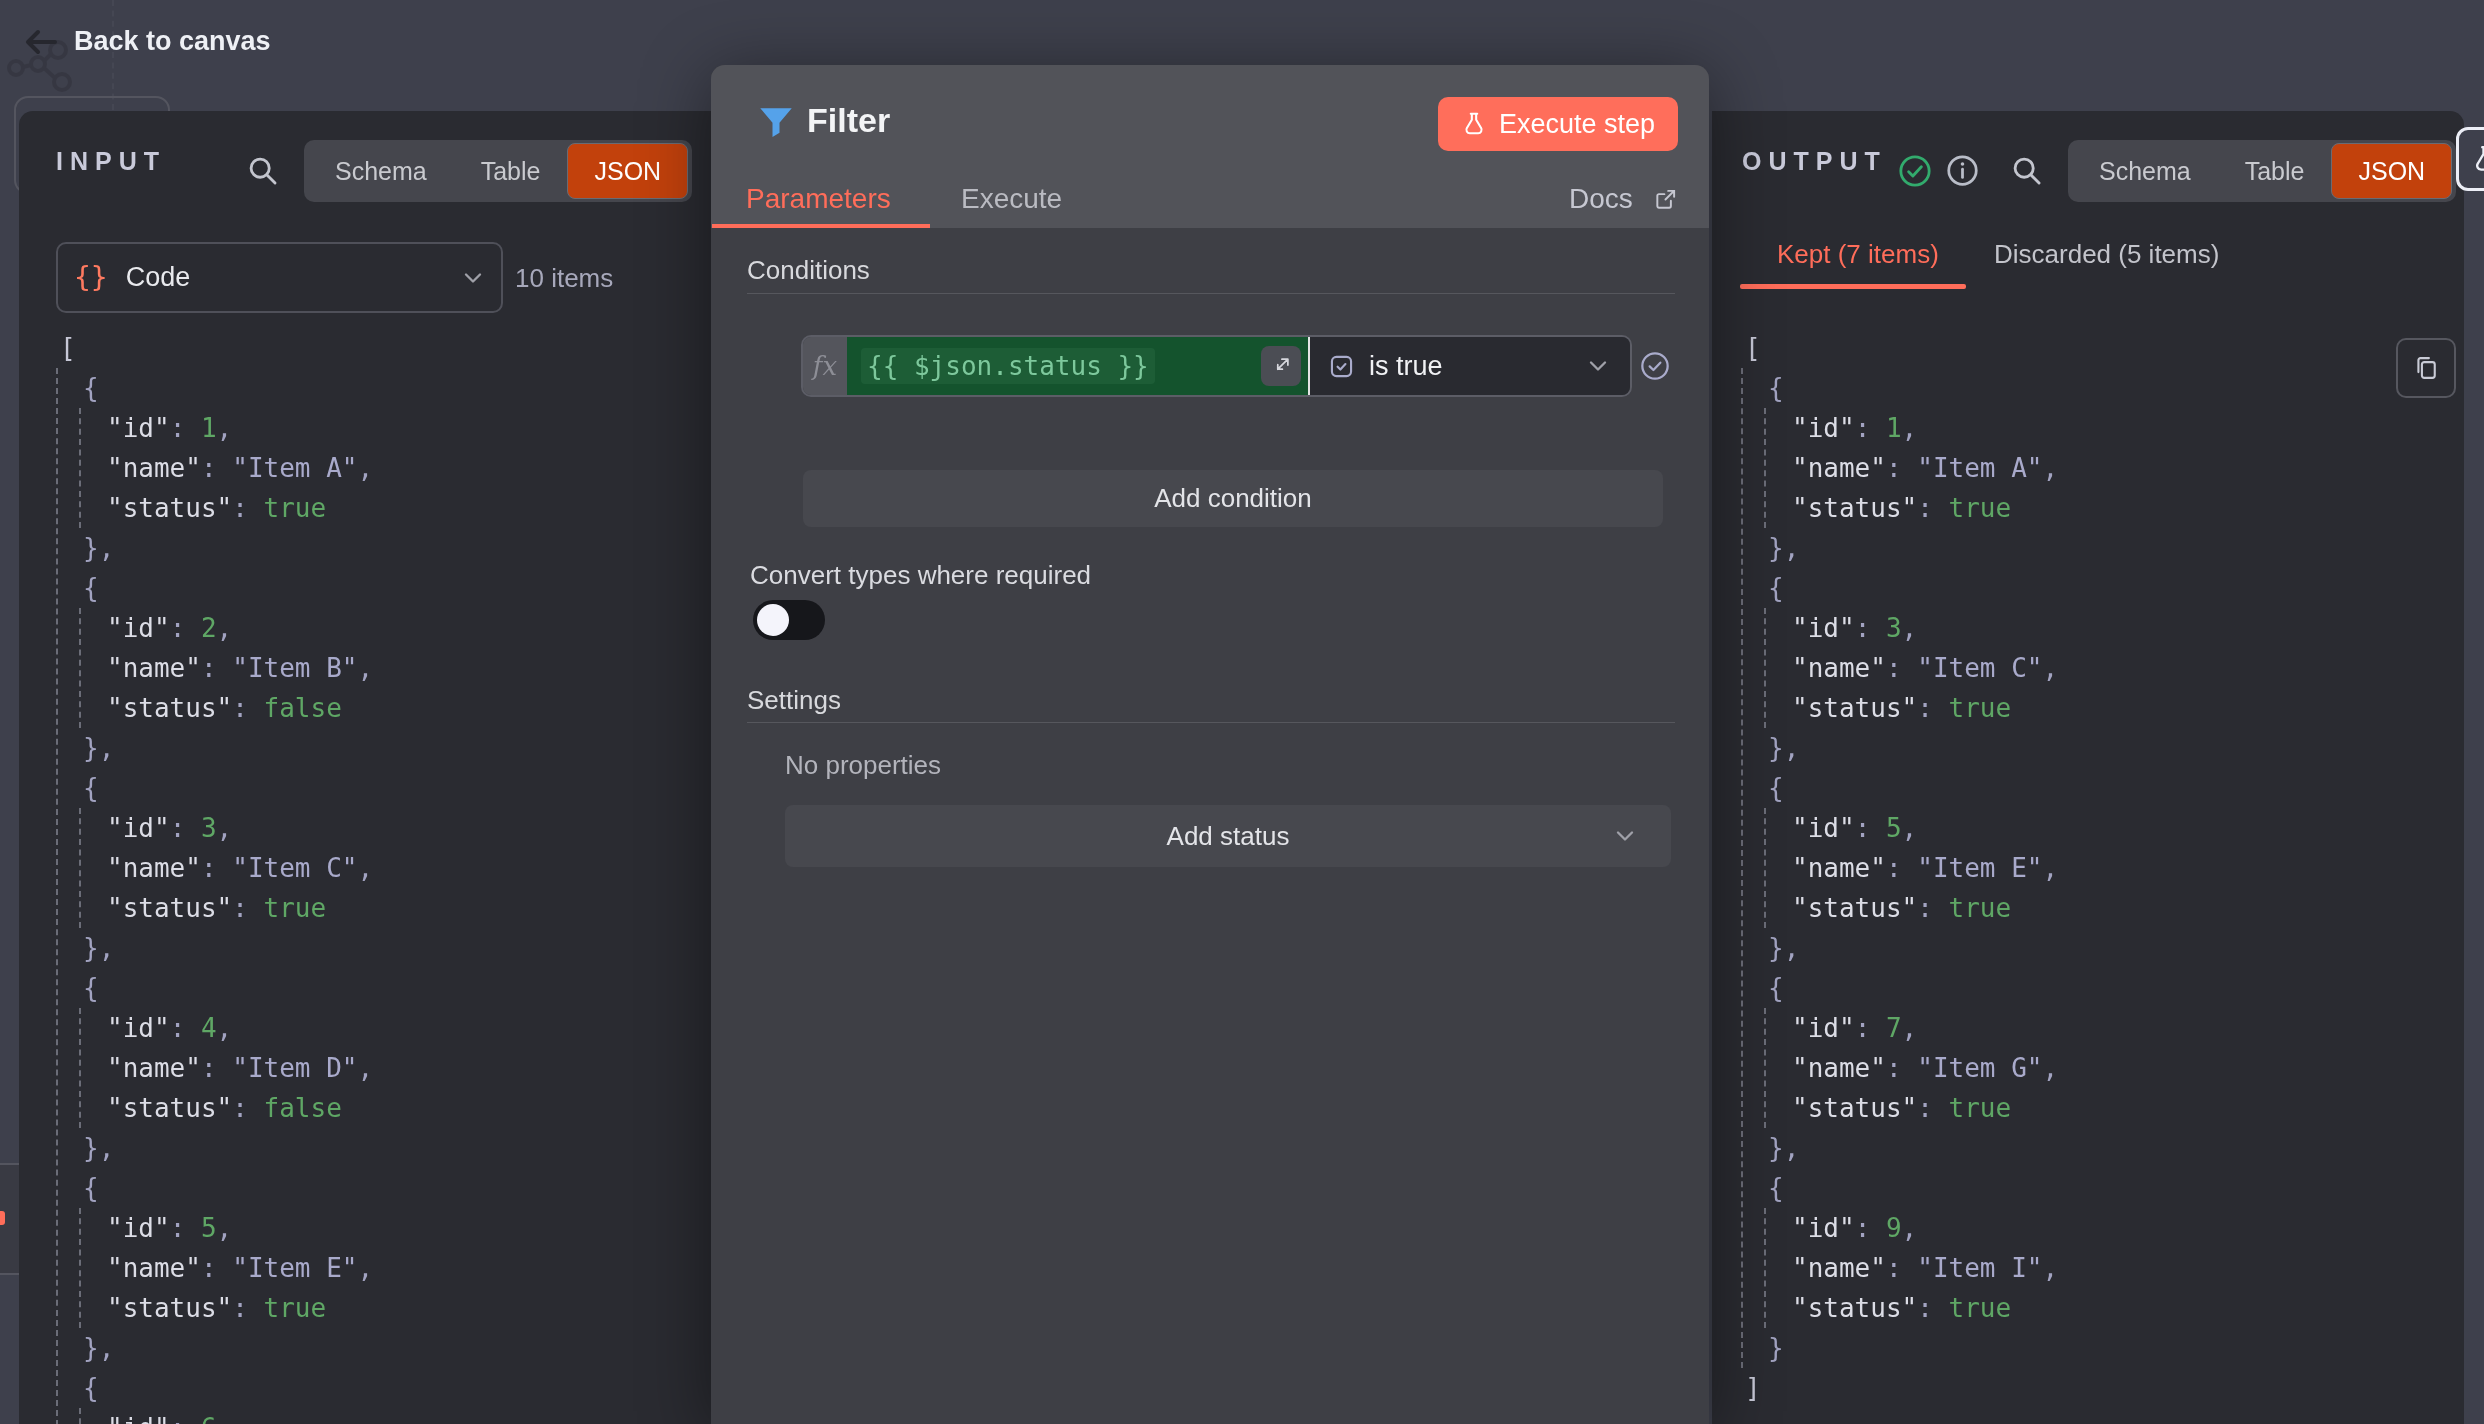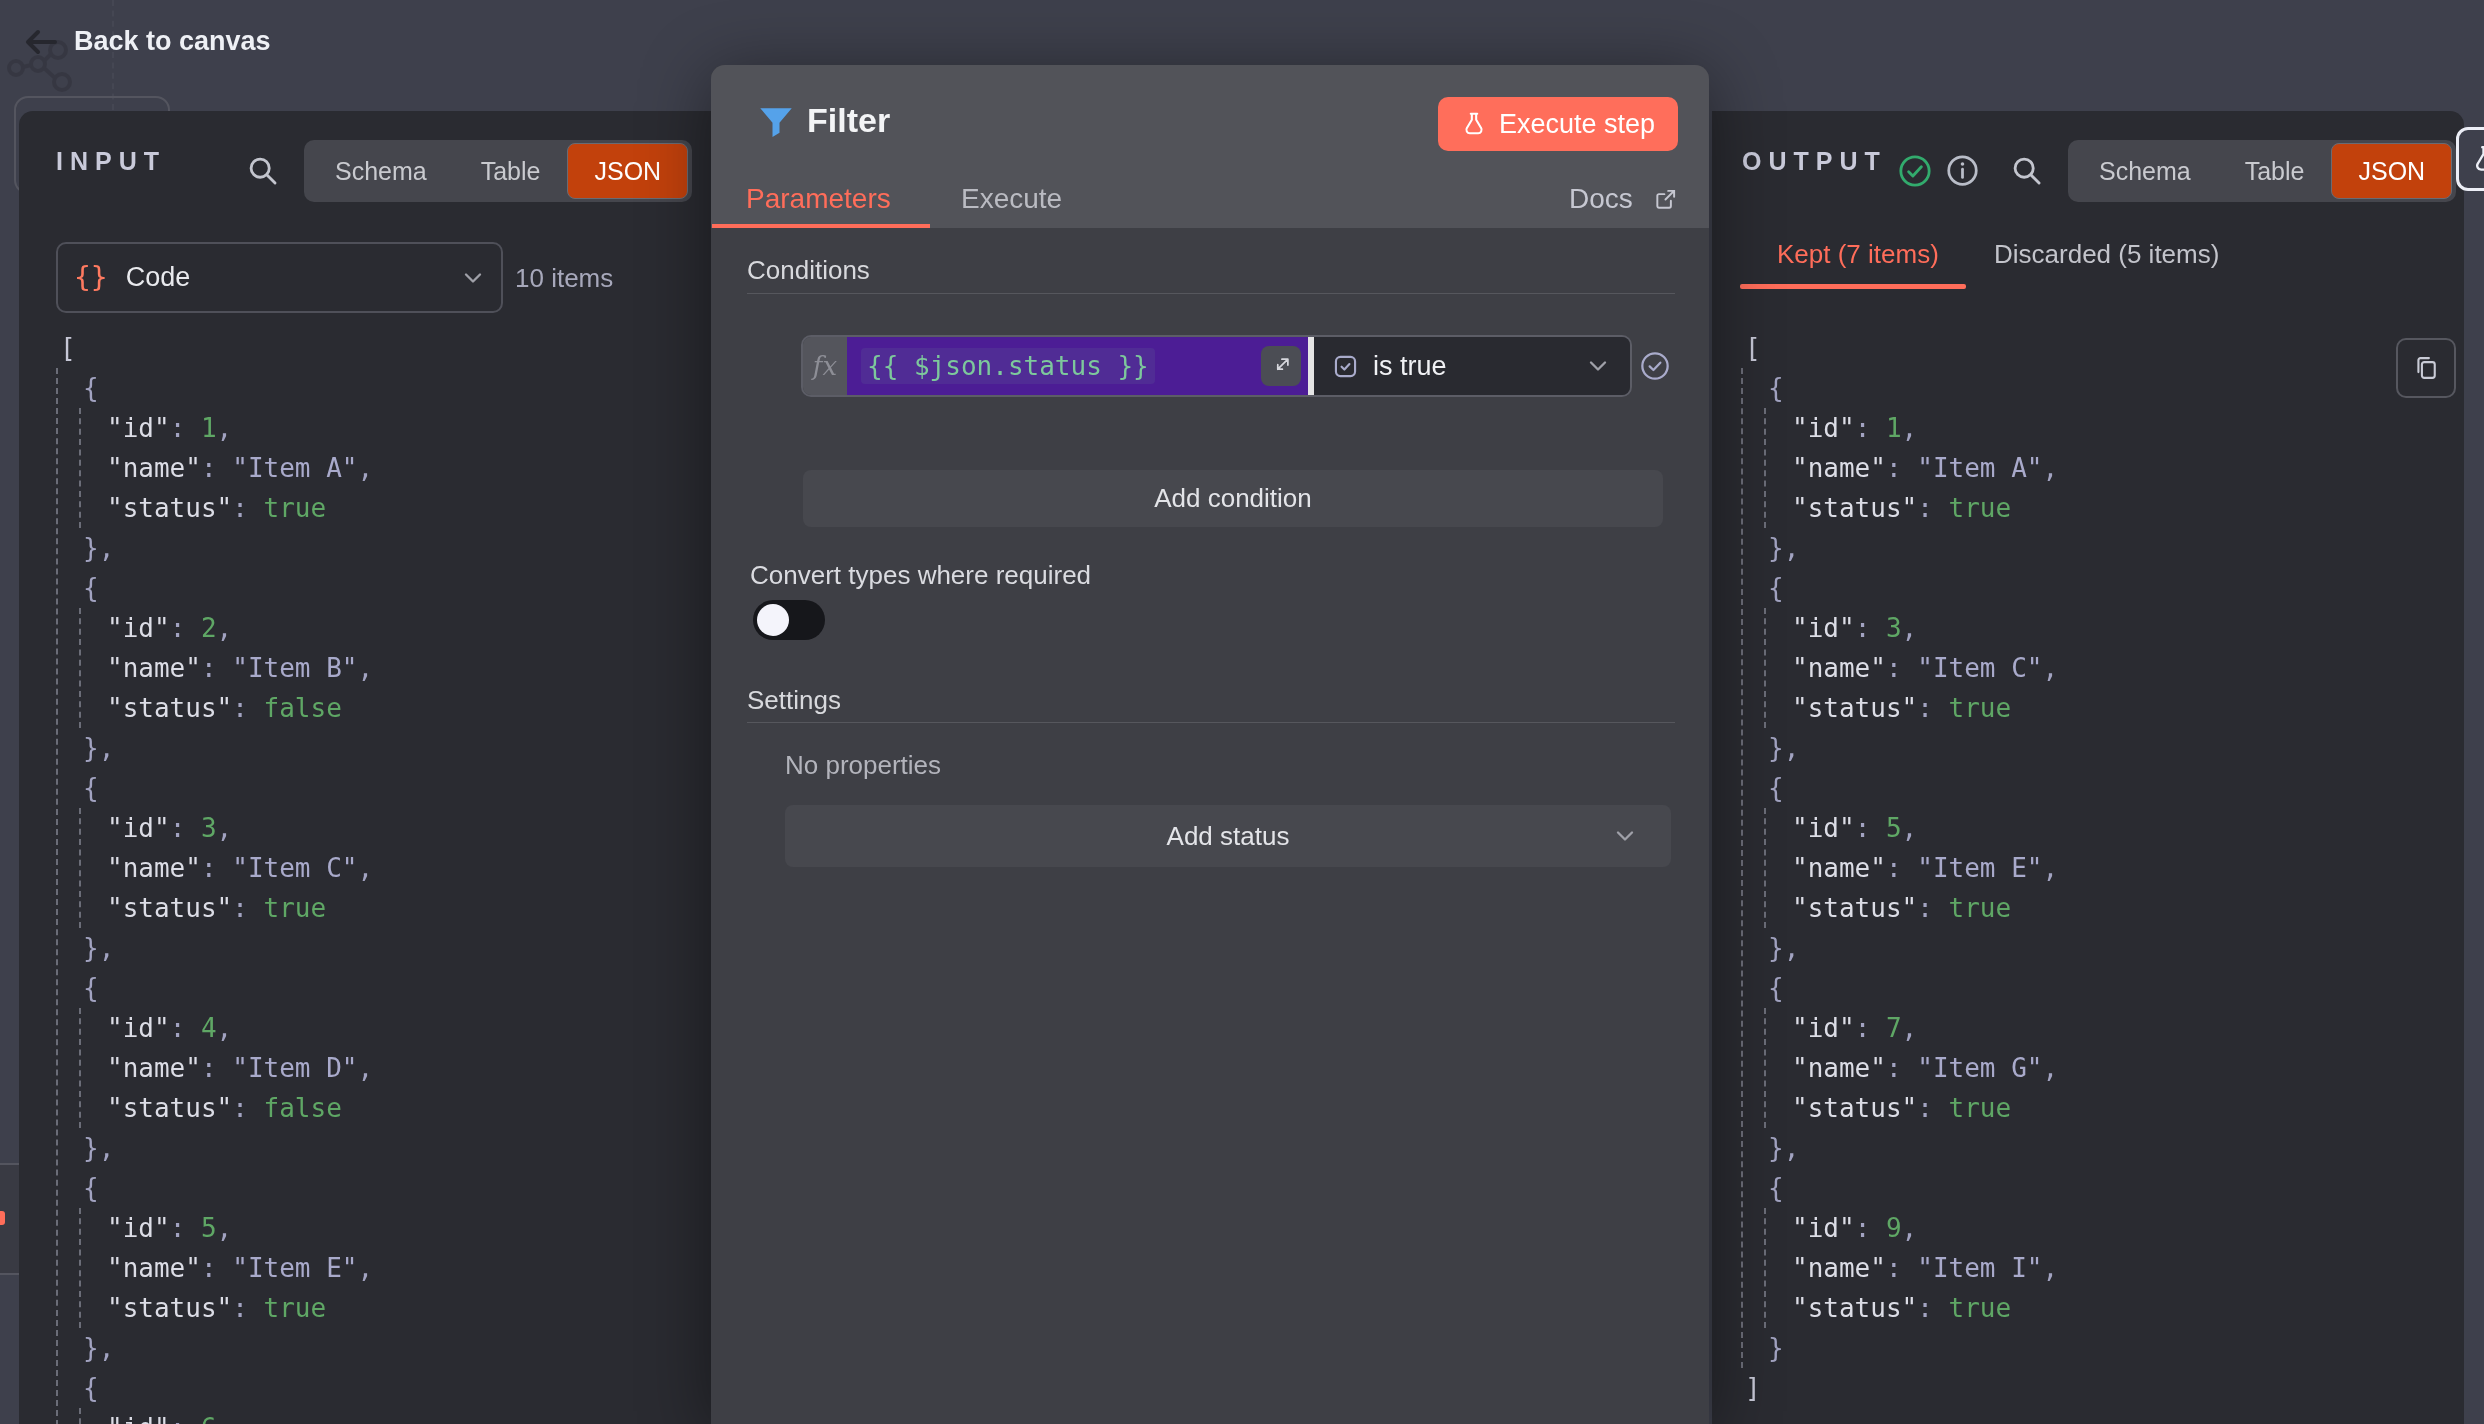--- a/index.html
+++ b/index.html
@@ -47,24 +47,24 @@
   .exec-btn{left:727px;top:32px;width:240px;height:54px;background:#ff6e5b;border-radius:10px;display:flex;align-items:center;justify-content:center;gap:12px;color:#fff;font-size:27px;font-weight:500;}
   .tab{font-size:28px;}
   .tab-active{color:#ff6d5a;}
   .tab-idle{color:#babbc2;}
   .docs{left:858px;top:118px;display:flex;align-items:center;gap:20px;font-size:28px;color:#c6c7d1;}
   .tab-underline{left:1px;top:159px;width:218px;height:4px;background:#ff6d5a;}
   .sect-label{font-size:26px;color:#d8d9dd;}
   .divider{height:1px;background:#56575d;width:928px;left:36px;}
   .cond-row{left:90px;top:270px;width:831px;height:62px;border:2px solid #5c5d66;border-radius:10px;display:flex;overflow:hidden;box-sizing:border-box;}
   .fx-box{width:44px;background:#54555c;display:flex;align-items:center;justify-content:center;font-family:"DejaVu Serif",serif;font-style:italic;font-size:26px;color:#8d8e96;}
-  .expr-field{flex:1;background:#4c1d95;display:flex;align-items:center;position:relative;padding-left:14px;}
+  .expr-field{flex:1;background:#14532d;display:flex;align-items:center;position:relative;padding-left:14px;}
   .expr-pill{font-family:"DejaVu Sans Mono",monospace;font-size:26px;color:#7dc89c;background:rgba(125,200,155,.09);padding:3px 6px;border-radius:4px;}
   .expand-btn{position:absolute;right:7px;top:9px;width:40px;height:40px;background:#4b4d54;border-radius:8px;display:flex;align-items:center;justify-content:center;}
-  .op-select{width:322px;background:#292a30;border-left:6px solid #e5e5e5;display:flex;align-items:center;padding:0 18px;gap:14px;box-sizing:border-box;}
+  .op-select{width:322px;background:#292a30;border-left:2px solid #e5e5e5;display:flex;align-items:center;padding:0 18px;gap:14px;box-sizing:border-box;}
   .op-label{font-size:27px;color:#f0f1f4;flex:1;}
   .big-btn{background:#47484e;border-radius:8px;display:flex;align-items:center;justify-content:center;font-size:26px;color:#e3e4e8;position:absolute;}
   .toggle{left:42px;top:535px;width:72px;height:40px;border-radius:20px;background:#16171b;position:absolute;}
   .knob{position:absolute;left:4px;top:4px;width:32px;height:32px;border-radius:50%;background:#f4f4fb;}
   .muted{color:#b3b4bc;font-size:26px;}
   svg{display:block;}
 </style>
 </head>
 <body>
 

